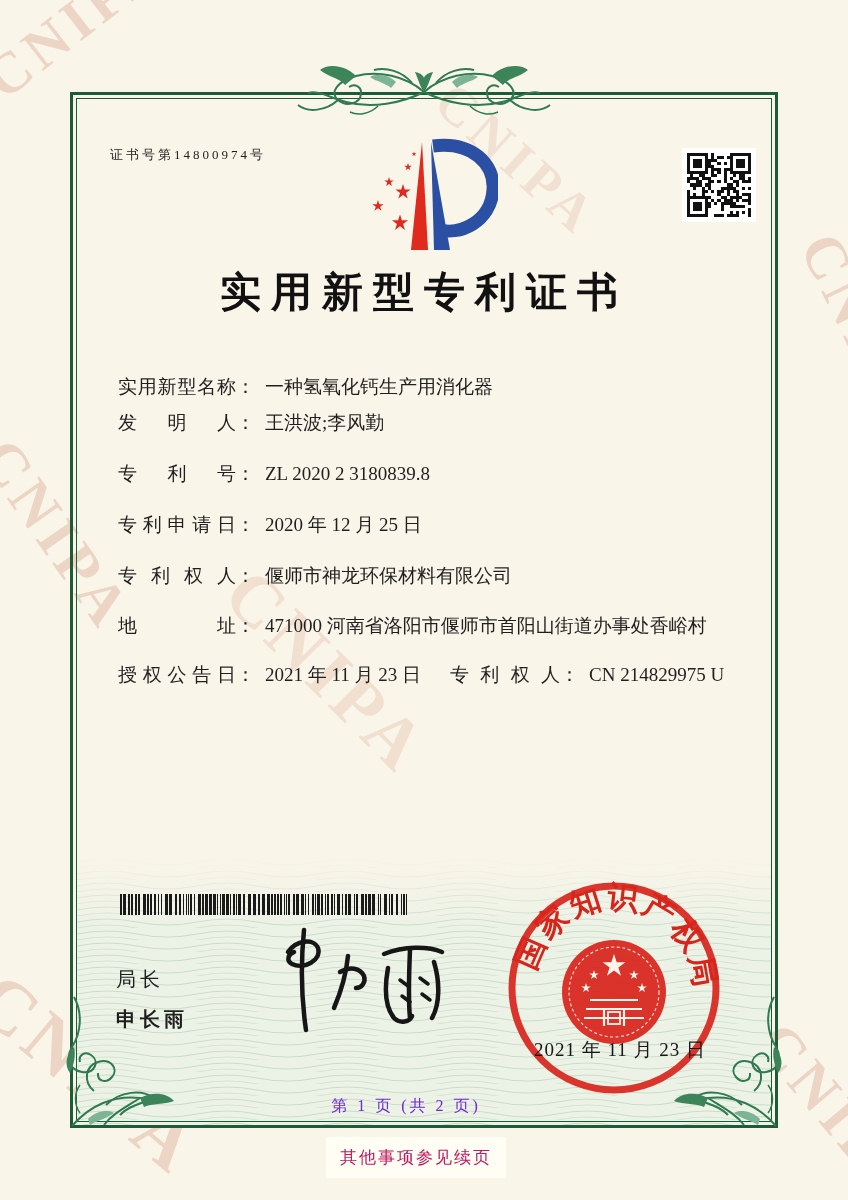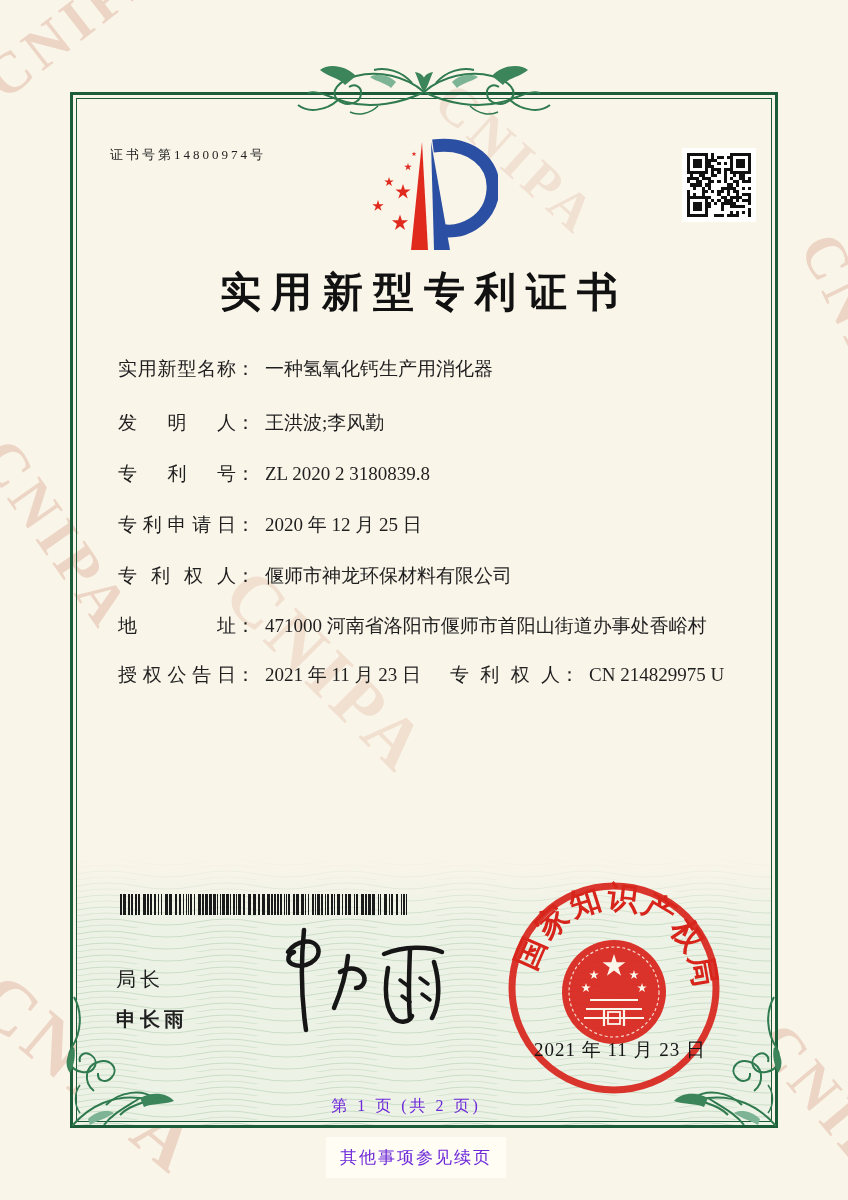--- a/index.html
+++ b/index.html
@@ -78,21 +78,21 @@
   .seal-date{
     position:absolute;left:500px;top:1037px;width:240px;text-align:center;
     font-size:19px;color:#161616;letter-spacing:1px;z-index:6;
   }
   .page-num{
     position:absolute;left:70px;top:1096px;width:672px;text-align:center;
     font-size:16px;letter-spacing:3px;color:#6d28d9;
   }
   .note-box{
     position:absolute;left:326px;top:1137px;padding:9px 14px;
-    background:#fffdf4;font-size:17px;letter-spacing:2px;color:#6d28d9;
+    background:#fffdf4;font-size:17px;letter-spacing:2px;color:#be185d;
   }
 </style>
 </head>
 <body>
 
 <div class="page">
 
   <svg width="0" height="0" style="position:absolute">
     <defs>
       <polygon id="star" points="0,-1 0.225,-0.309 0.951,-0.309 0.363,0.118 0.588,0.809 0,0.382 -0.588,0.809 -0.363,0.118 -0.951,-0.309 -0.225,-0.309"></polygon>
@@ -424,21 +424,21 @@
           <rect x="13" y="20" width="1" height="1"></rect>
           <rect x="14" y="20" width="1" height="1"></rect>
           <rect x="15" y="20" width="1" height="1"></rect>
           <rect x="16" y="20" width="1" height="1"></rect>
           <rect x="20" y="20" width="1" height="1"></rect>
         </svg>
     </div>
 
     <div class="title">实用新型专利证书</div>
 
-    <div class="row" style="top:356px">
+    <div class="row" style="top:374px">
       <span class="flabel">实用新型名称</span><span class="colon">：</span><span>一种氢氧化钙生产用消化器</span>
     </div>
     <div class="row" style="top:410px">
       <span class="flabel">发明人</span><span class="colon">：</span><span>王洪波;李风勤</span>
     </div>
     <div class="row" style="top:461px">
       <span class="flabel">专利号</span><span class="colon">：</span><span>ZL 2020 2 3180839.8</span>
     </div>
     <div class="row" style="top:512px">
       <span class="flabel">专利申请日</span><span class="colon">：</span><span>2020 年 12 月 25 日</span>

